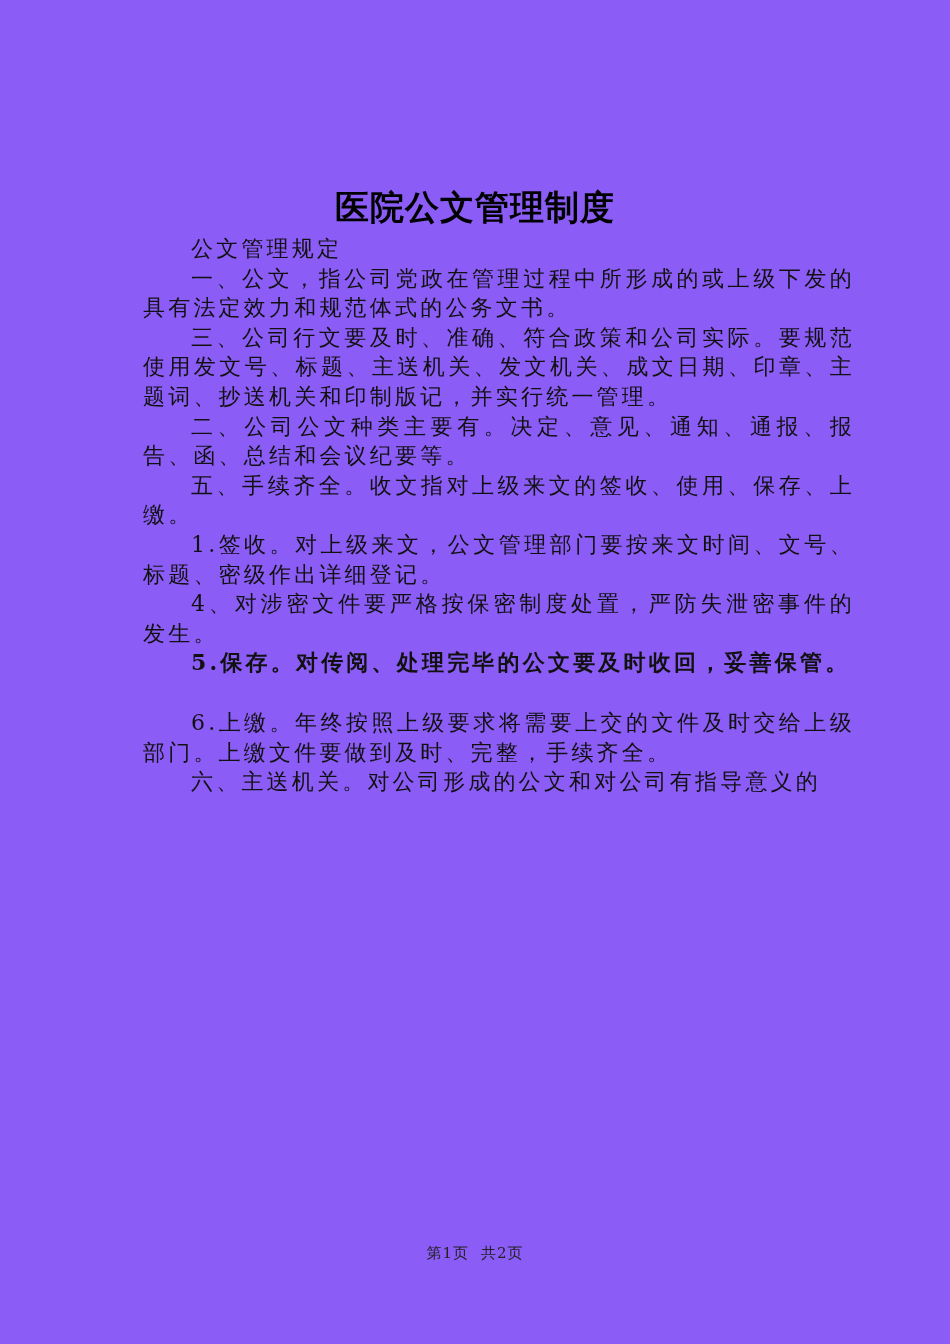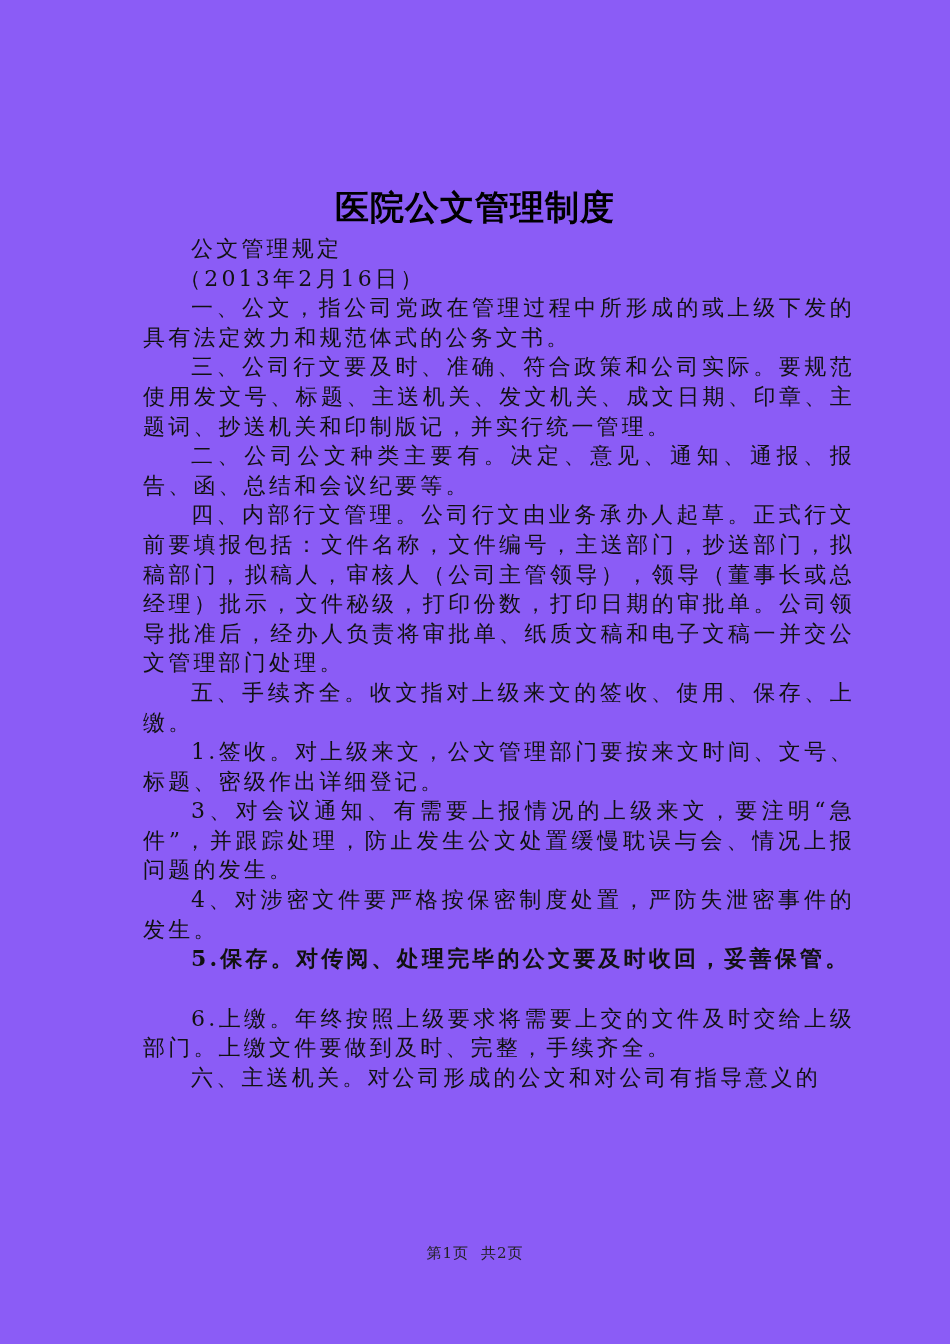--- a/index.html
+++ b/index.html
@@ -18,28 +18,25 @@
   .footer span { margin: 0 3px; }
 </style>
 </head>
 <body>
 
 <div class="page">
   <div class="title">医院公文管理制度</div>
 
   <div class="body">
     <p class="p">公文管理规定</p>
-    <p class="p" style="text-indent:36px">（2013年2月16日）</p>
     <p class="p">一、公文，指公司党政在管理过程中所形成的或上级下发的具有法定效力和规范体式的公务文书。</p>
     <p class="p">三、公司行文要及时、准确、符合政策和公司实际。要规范使用发文号、标题、主送机关、发文机关、成文日期、印章、主题词、抄送机关和印制版记，并实行统一管理。</p>
     <p class="p">二、公司公文种类主要有。决定、意见、通知、通报、报告、函、总结和会议纪要等。</p>
-    <p class="p">四、内部行文管理。公司行文由业务承办人起草。正式行文前要填报包括：文件名称，文件编号，主送部门，抄送部门，拟稿部门，拟稿人，审核人（公司主管领导），领导（董事长或总经理）批示，文件秘级，打印份数，打印日期的审批单。公司领导批准后，经办人负责将审批单、纸质文稿和电子文稿一并交公文管理部门处理。</p>
     <p class="p">五、手续齐全。收文指对上级来文的签收、使用、保存、上缴。</p>
     <p class="p">1.签收。对上级来文，公文管理部门要按来文时间、文号、标题、密级作出详细登记。</p>
-    <p class="p">3、对会议通知、有需要上报情况的上级来文，要注明“急件”，并跟踪处理，防止发生公文处置缓慢耽误与会、情况上报问题的发生。</p>
     <p class="p">4、对涉密文件要严格按保密制度处置，严防失泄密事件的发生。</p>
     <p class="p blank-after">5.保存。对传阅、处理完毕的公文要及时收回，妥善保管。</p>
     <p class="p">6.上缴。年终按照上级要求将需要上交的文件及时交给上级部门。上缴文件要做到及时、完整，手续齐全。</p>
     <p class="p">六、主送机关。对公司形成的公文和对公司有指导意义的</p>
   </div>
 
   <div class="footer">
     <span>第1页</span>
     <span>共2页</span>
   </div>

